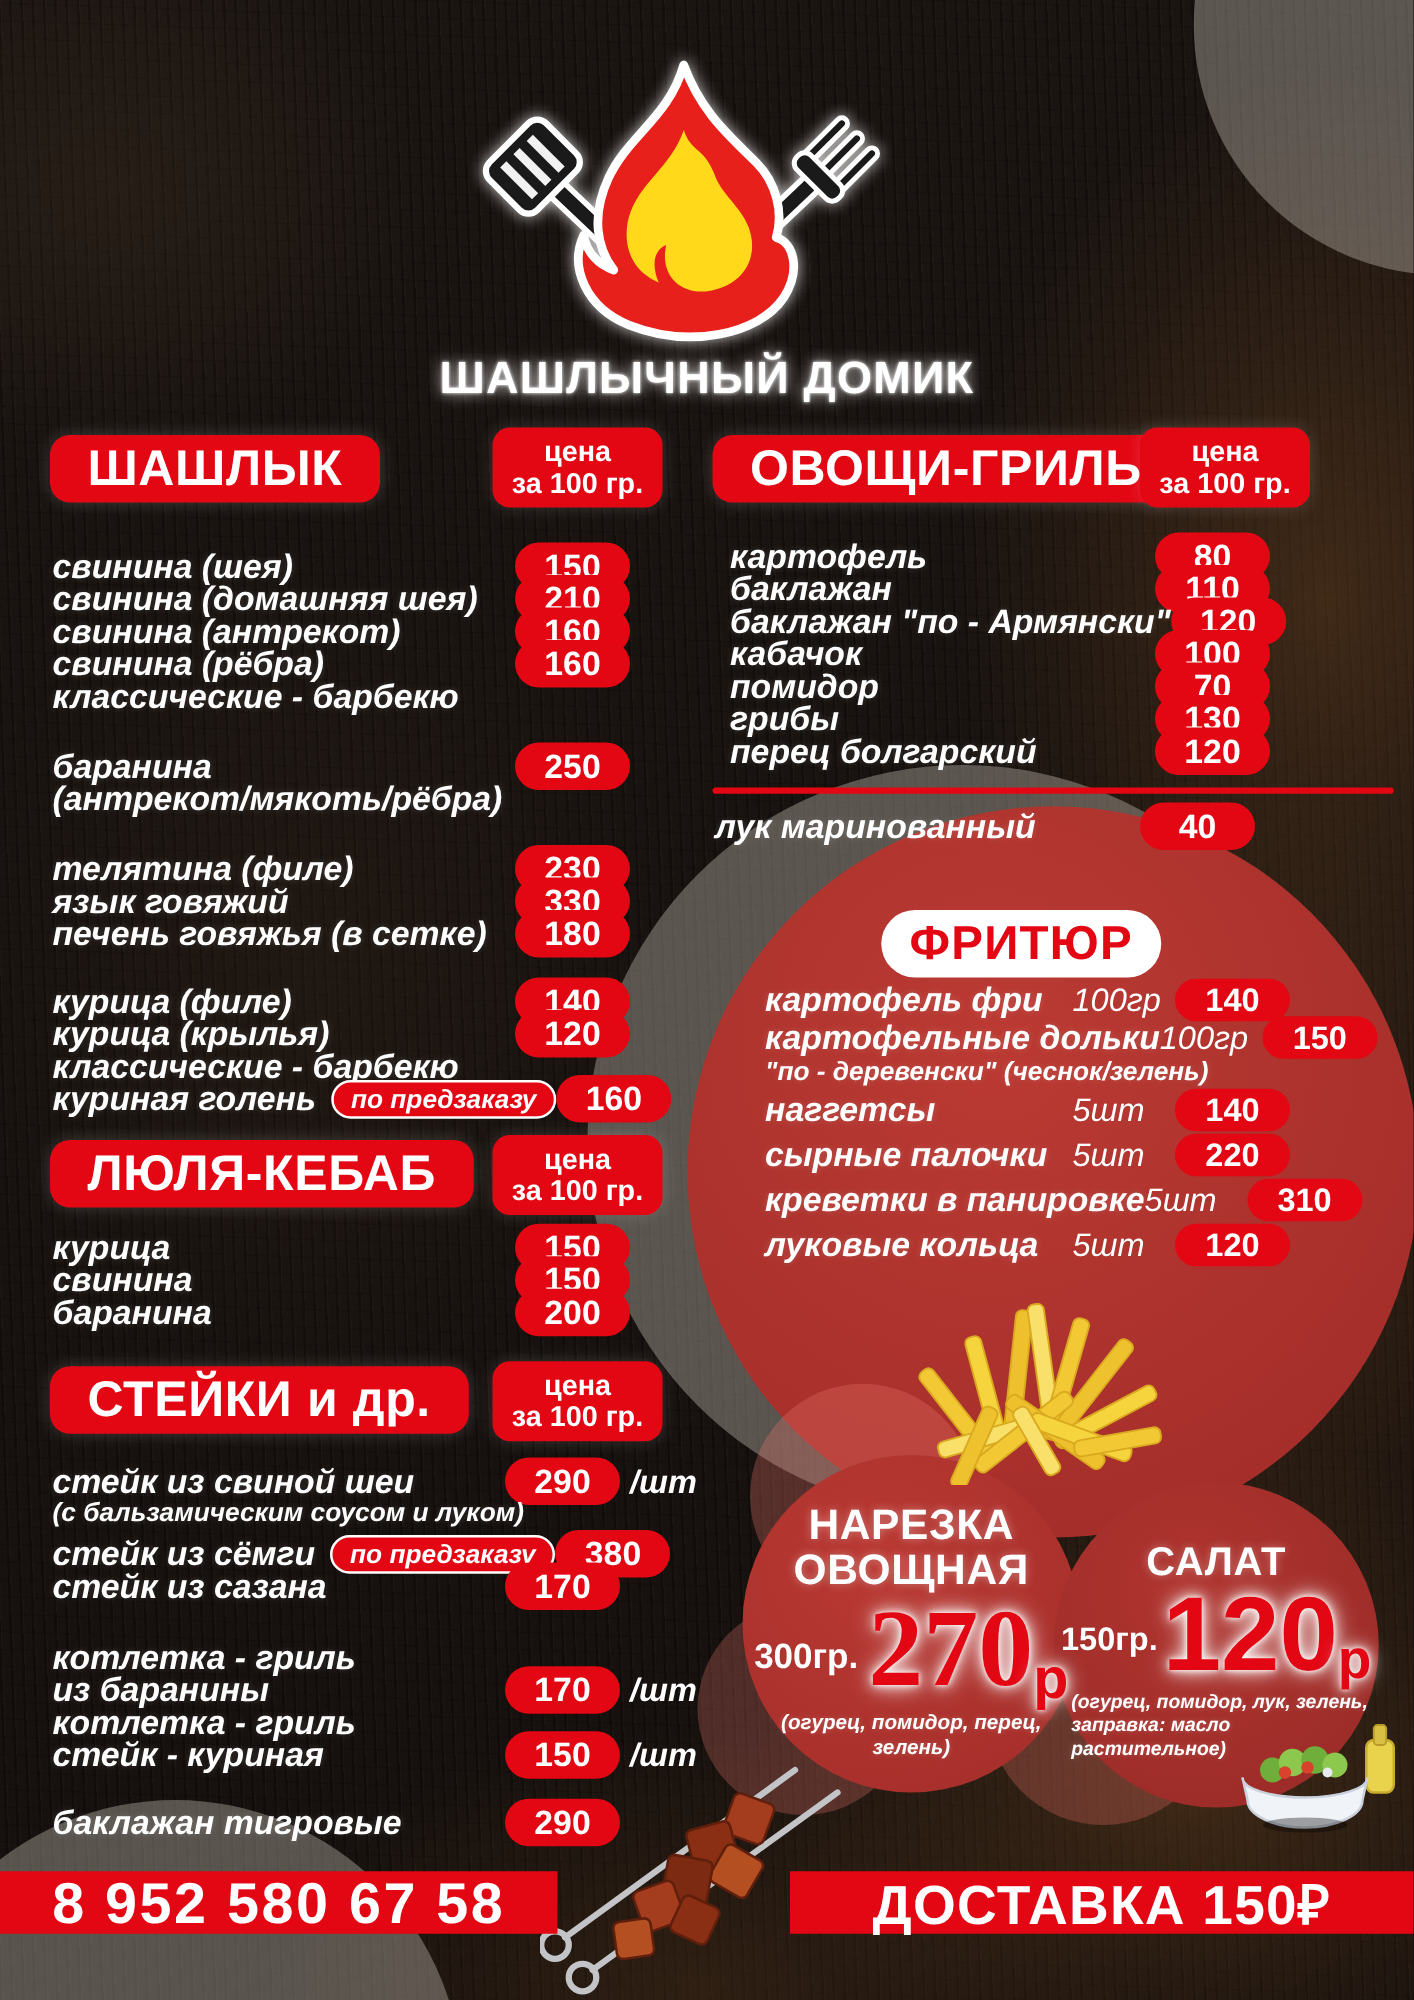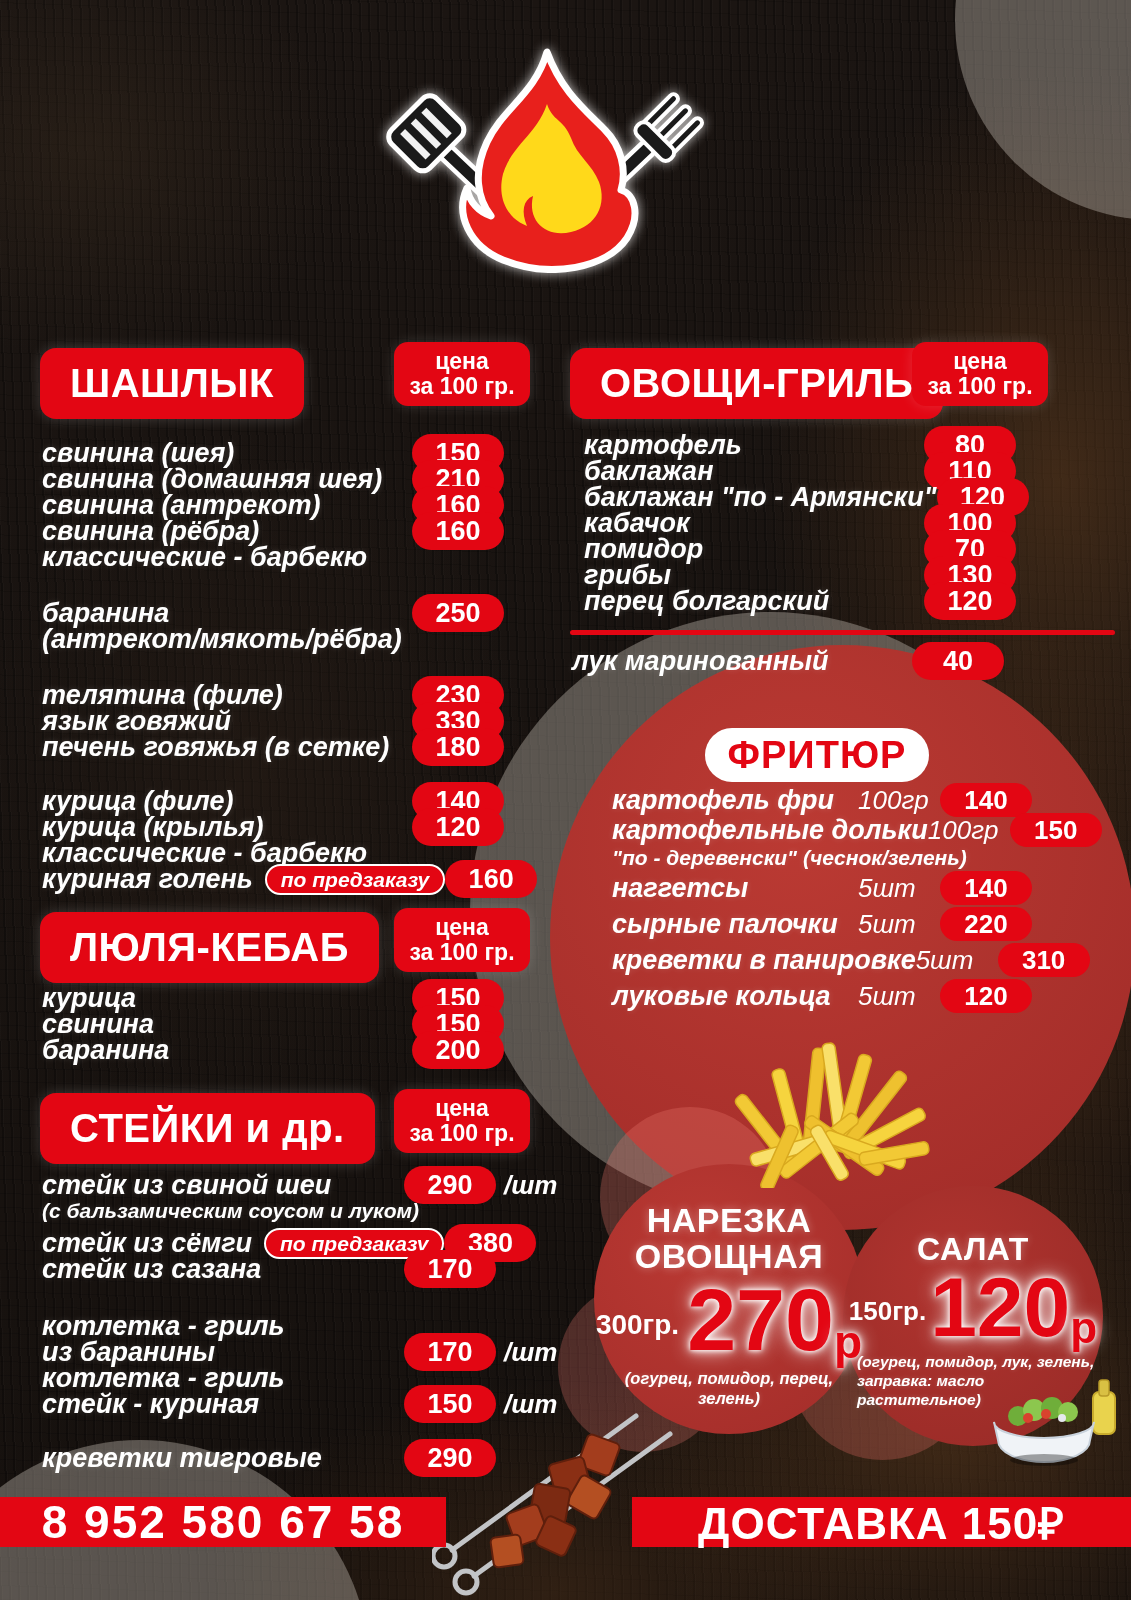--- a/index.html
+++ b/index.html
@@ -16,21 +16,21 @@
       repeating-linear-gradient(88deg, rgba(0,0,0,.28) 0 2px, rgba(255,255,255,.015) 2px 3px, transparent 3px 9px),
       repeating-linear-gradient(2deg, rgba(0,0,0,.16) 0 1px, transparent 1px 14px),
       linear-gradient(#1b1512,#16110e);
   }
   .circle{position:absolute;border-radius:50%;}
   .gray{background:rgba(185,178,170,.42);z-index:1;}
   .lightred{z-index:2;}
   .redcircle{z-index:2;}
   
   .sec-hdr{
-    position:absolute;z-index:5;display:inline-flex;align-items:center;height:71px;
+    position:absolute;z-index:5;display:inline-flex;align-items:center;height:54px;
     padding:0 30px;background:var(--red);border-radius:16px;color:#fff;
     font-weight:800;font-size:40px;letter-spacing:.5px;white-space:nowrap;
     box-shadow:0 0 14px rgba(255,255,255,.18);
   }
   .price-hdr{
     position:absolute;z-index:5;width:136px;height:64px;background:var(--red);border-radius:14px;
     display:flex;flex-direction:column;align-items:center;justify-content:center;
     color:#fff;font-weight:700;font-size:23px;line-height:1.08;text-align:center;
     box-shadow:0 0 14px rgba(255,255,255,.15);
   }
@@ -118,20 +118,21 @@
         <rect x="285" y="52" width="9" height="46" rx="4.5"></rect>
         <rect x="302" y="52" width="9" height="46" rx="4.5"></rect>
         <rect x="266" y="92" width="47" height="16" rx="7"></rect>
       </g>
     </g>
     <g>
       <path d="M172,6 C160,48 128,62 112,96 C98,126 102,152 116,170 C104,166 94,156 92,142 C80,168 94,200 128,214 C176,233 232,222 252,192 C266,170 260,148 246,144 C252,124 246,100 230,84 C208,62 186,44 172,6 Z" fill="#e8201c" stroke="#ffffff" stroke-width="7" stroke-linejoin="round"></path>
       <path d="M172,58 C162,88 136,100 128,128 C122,152 132,172 152,180 C146,166 148,154 158,150 C152,176 172,192 196,186 C222,180 232,158 224,136 C217,118 202,110 196,92 C188,72 178,76 172,58 Z" fill="#ffd91a"></path>
     </g>
   </svg>
+  <div class="logo-title">ШАШЛЫЧНЫЙ ДОМИК</div>
 
   <div class="sec-hdr" style="left:40px;top:348px;">ШАШЛЫК</div>
   <div class="price-hdr" style="left:394px;top:342px;">
     <span>цена</span>
     <span>за 100 гр.</span>
   </div>
 
   <div class="sec-hdr" style="left:570px;top:348px;">ОВОЩИ-ГРИЛЬ</div>
   <div class="price-hdr" style="left:912px;top:342px;">
     <span>цена</span>
@@ -347,21 +348,21 @@
         <span class="right"></span>
       </div>
       <div class="row">
         <span class="iname">стейк - куриная</span>
         <span class="right">
           <span class="pill">150</span>
           <span class="unit">/шт</span>
         </span>
       </div>
       <div class="row" style="margin-top: 28px;">
-        <span class="iname">креветки тигровые</span>
+        <span class="iname">баклажан тигровые</span>
         <span class="right">
           <span class="pill">290</span>
           <span class="unit"></span>
         </span>
       </div>
     </div>
 
   <div class="fryer-title-pill">ФРИТЮР</div>
   <div id="list-fryer" class="list" style="left:612px;top:785px;width:420px;">
       <div class="row">
@@ -431,21 +432,21 @@
     </g>
   </svg>
 
   <div class="circ-content" style="left:594px;top:1202px;width:270px;">
     <div class="circ-title" style="font-size:34px;">
       <div>НАРЕЗКА</div>
       <div>ОВОЩНАЯ</div>
     </div>
     <div class="pricewrap" style="margin-top:8px;">
       <span class="wgt" style="font-size:28px;margin-top:10px;margin-right:8px;">300гр.</span>
-      <span class="bignum" style="font-size:88px;">270</span>
+      <span class="bignum" style="font-size:88px;font-family:Liberation Serif, serif;">270</span>
       <span class="rub" style="font-size:46px;top:22px;">р</span>
     </div>
     <div class="note" style="margin-top:10px;">(огурец, помидор, перец, зелень)</div>
   </div>
 
   <div class="circ-content" style="left:843px;top:1232px;width:260px;">
     <div class="circ-title" style="font-size:32px;">
       <div>САЛАТ</div>
     </div>
     <div class="pricewrap" style="margin-top:6px;">

